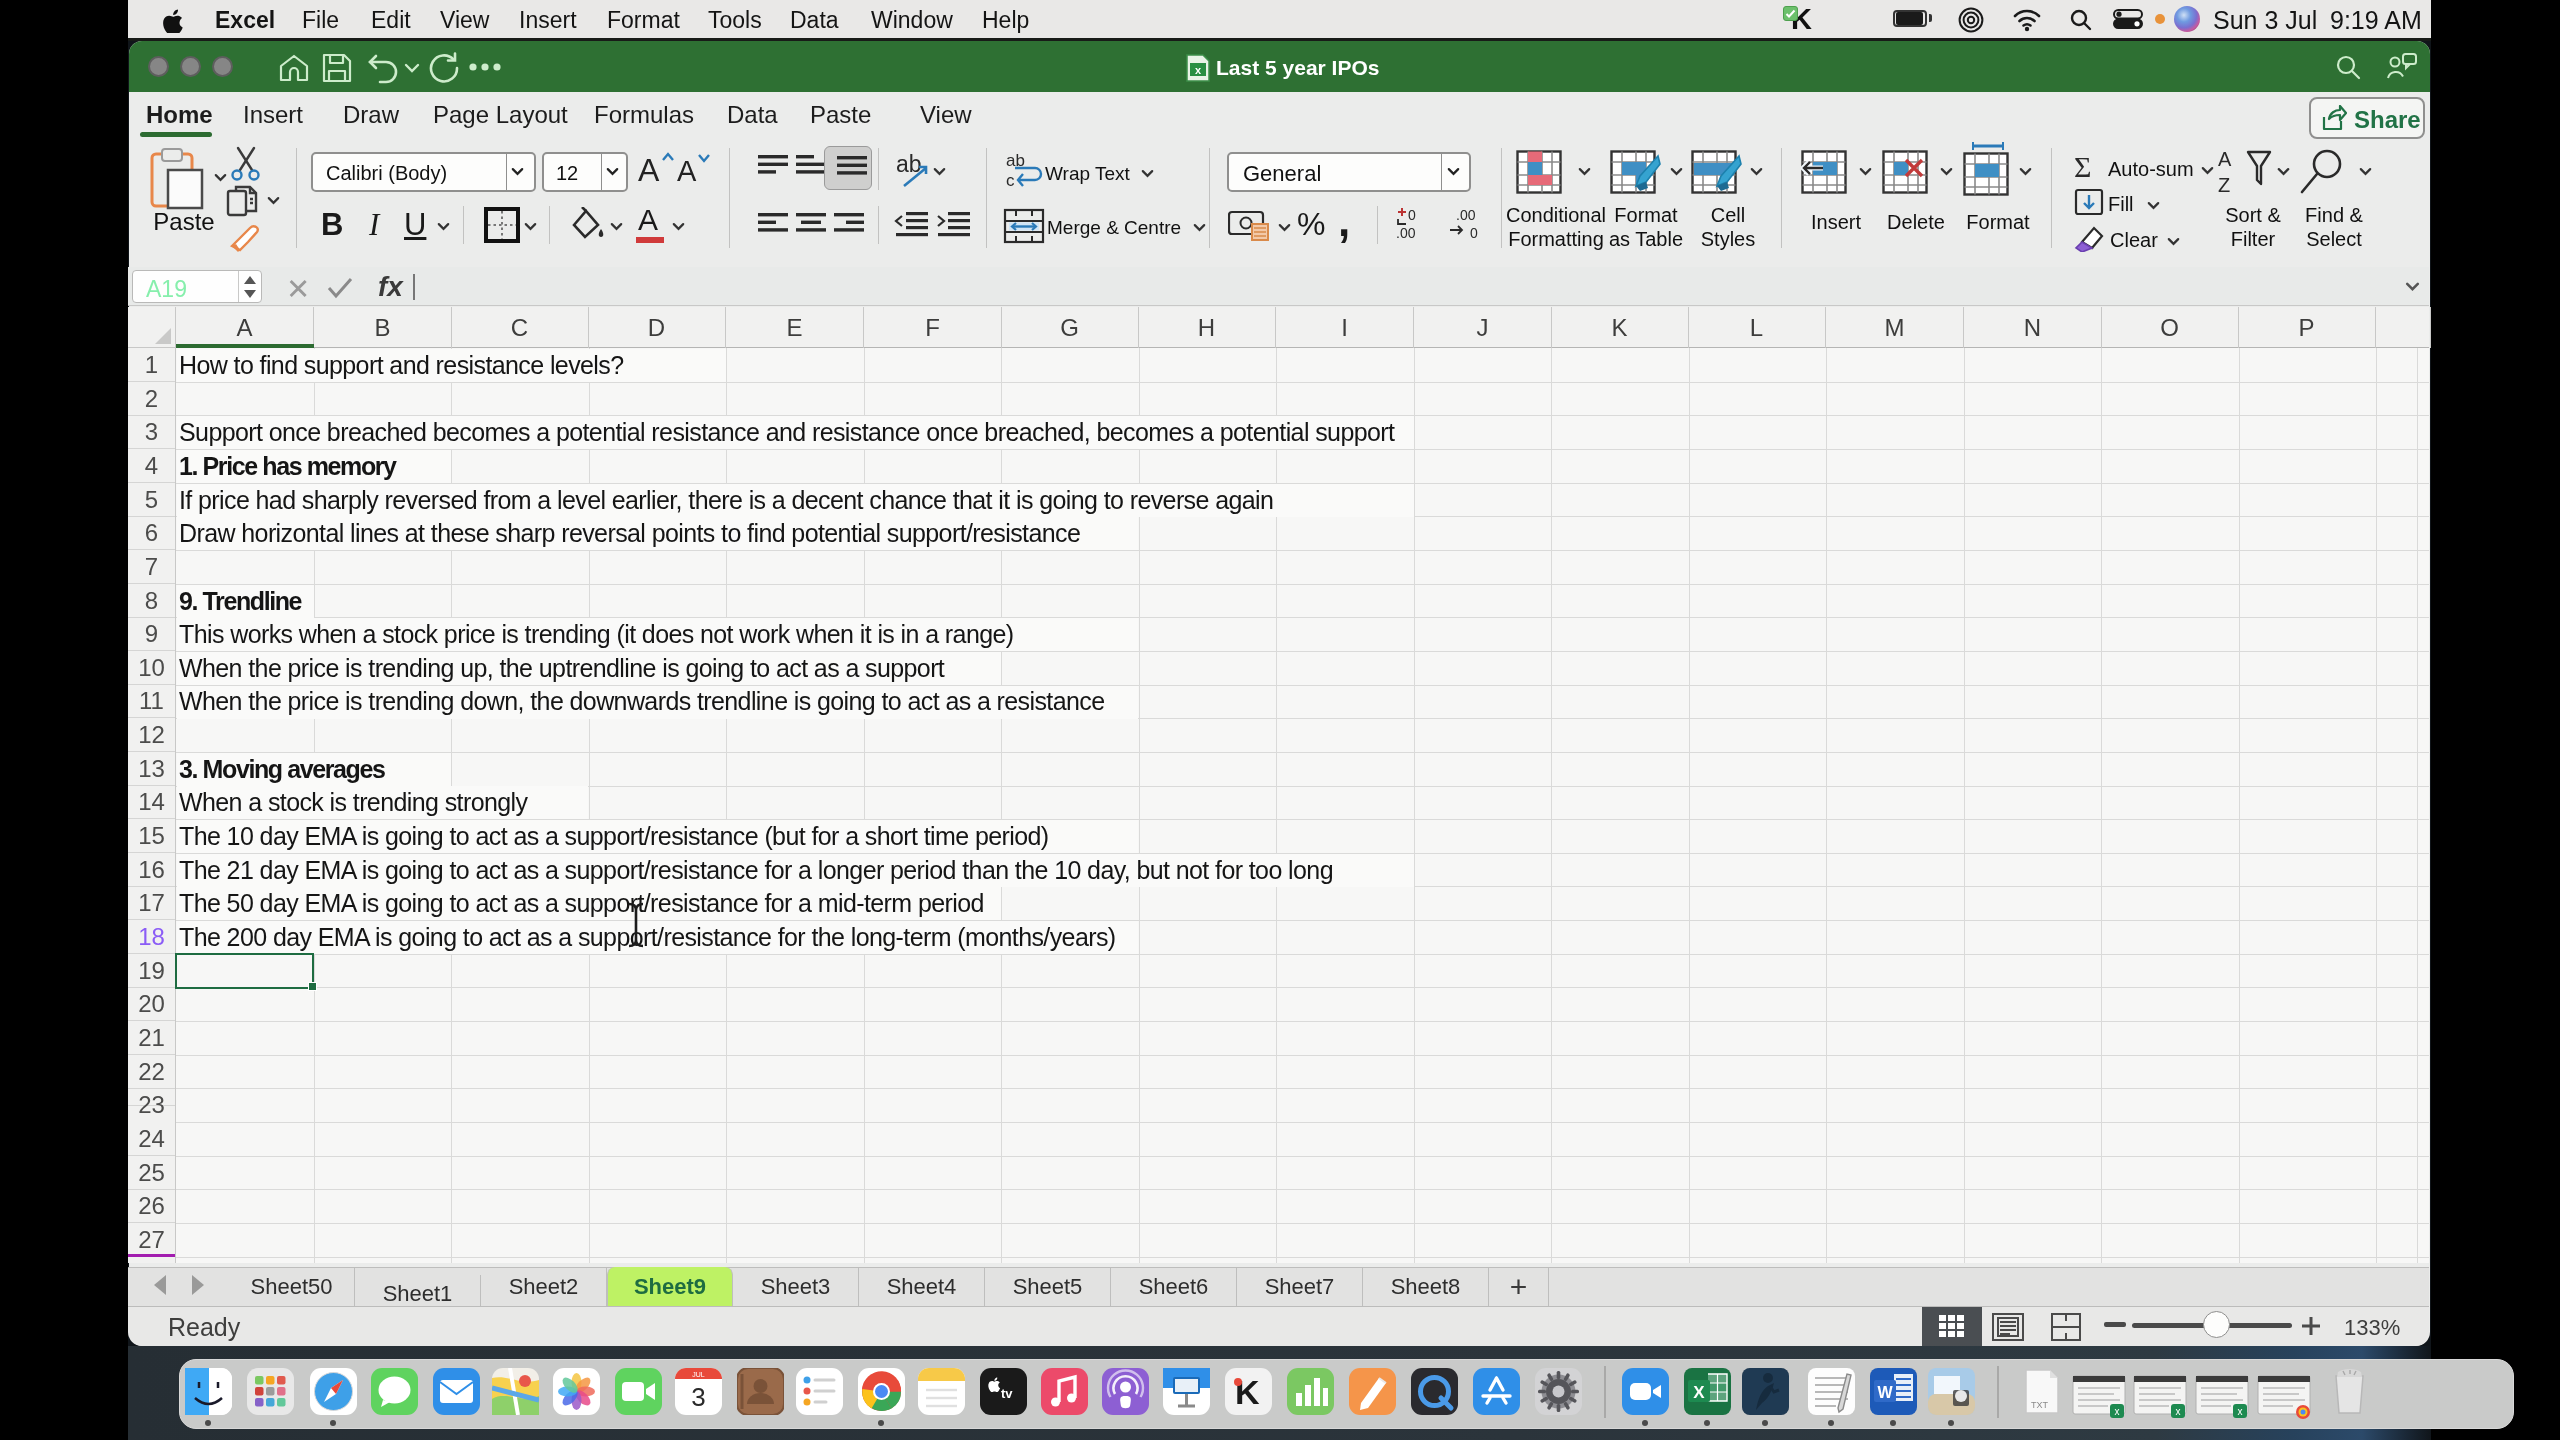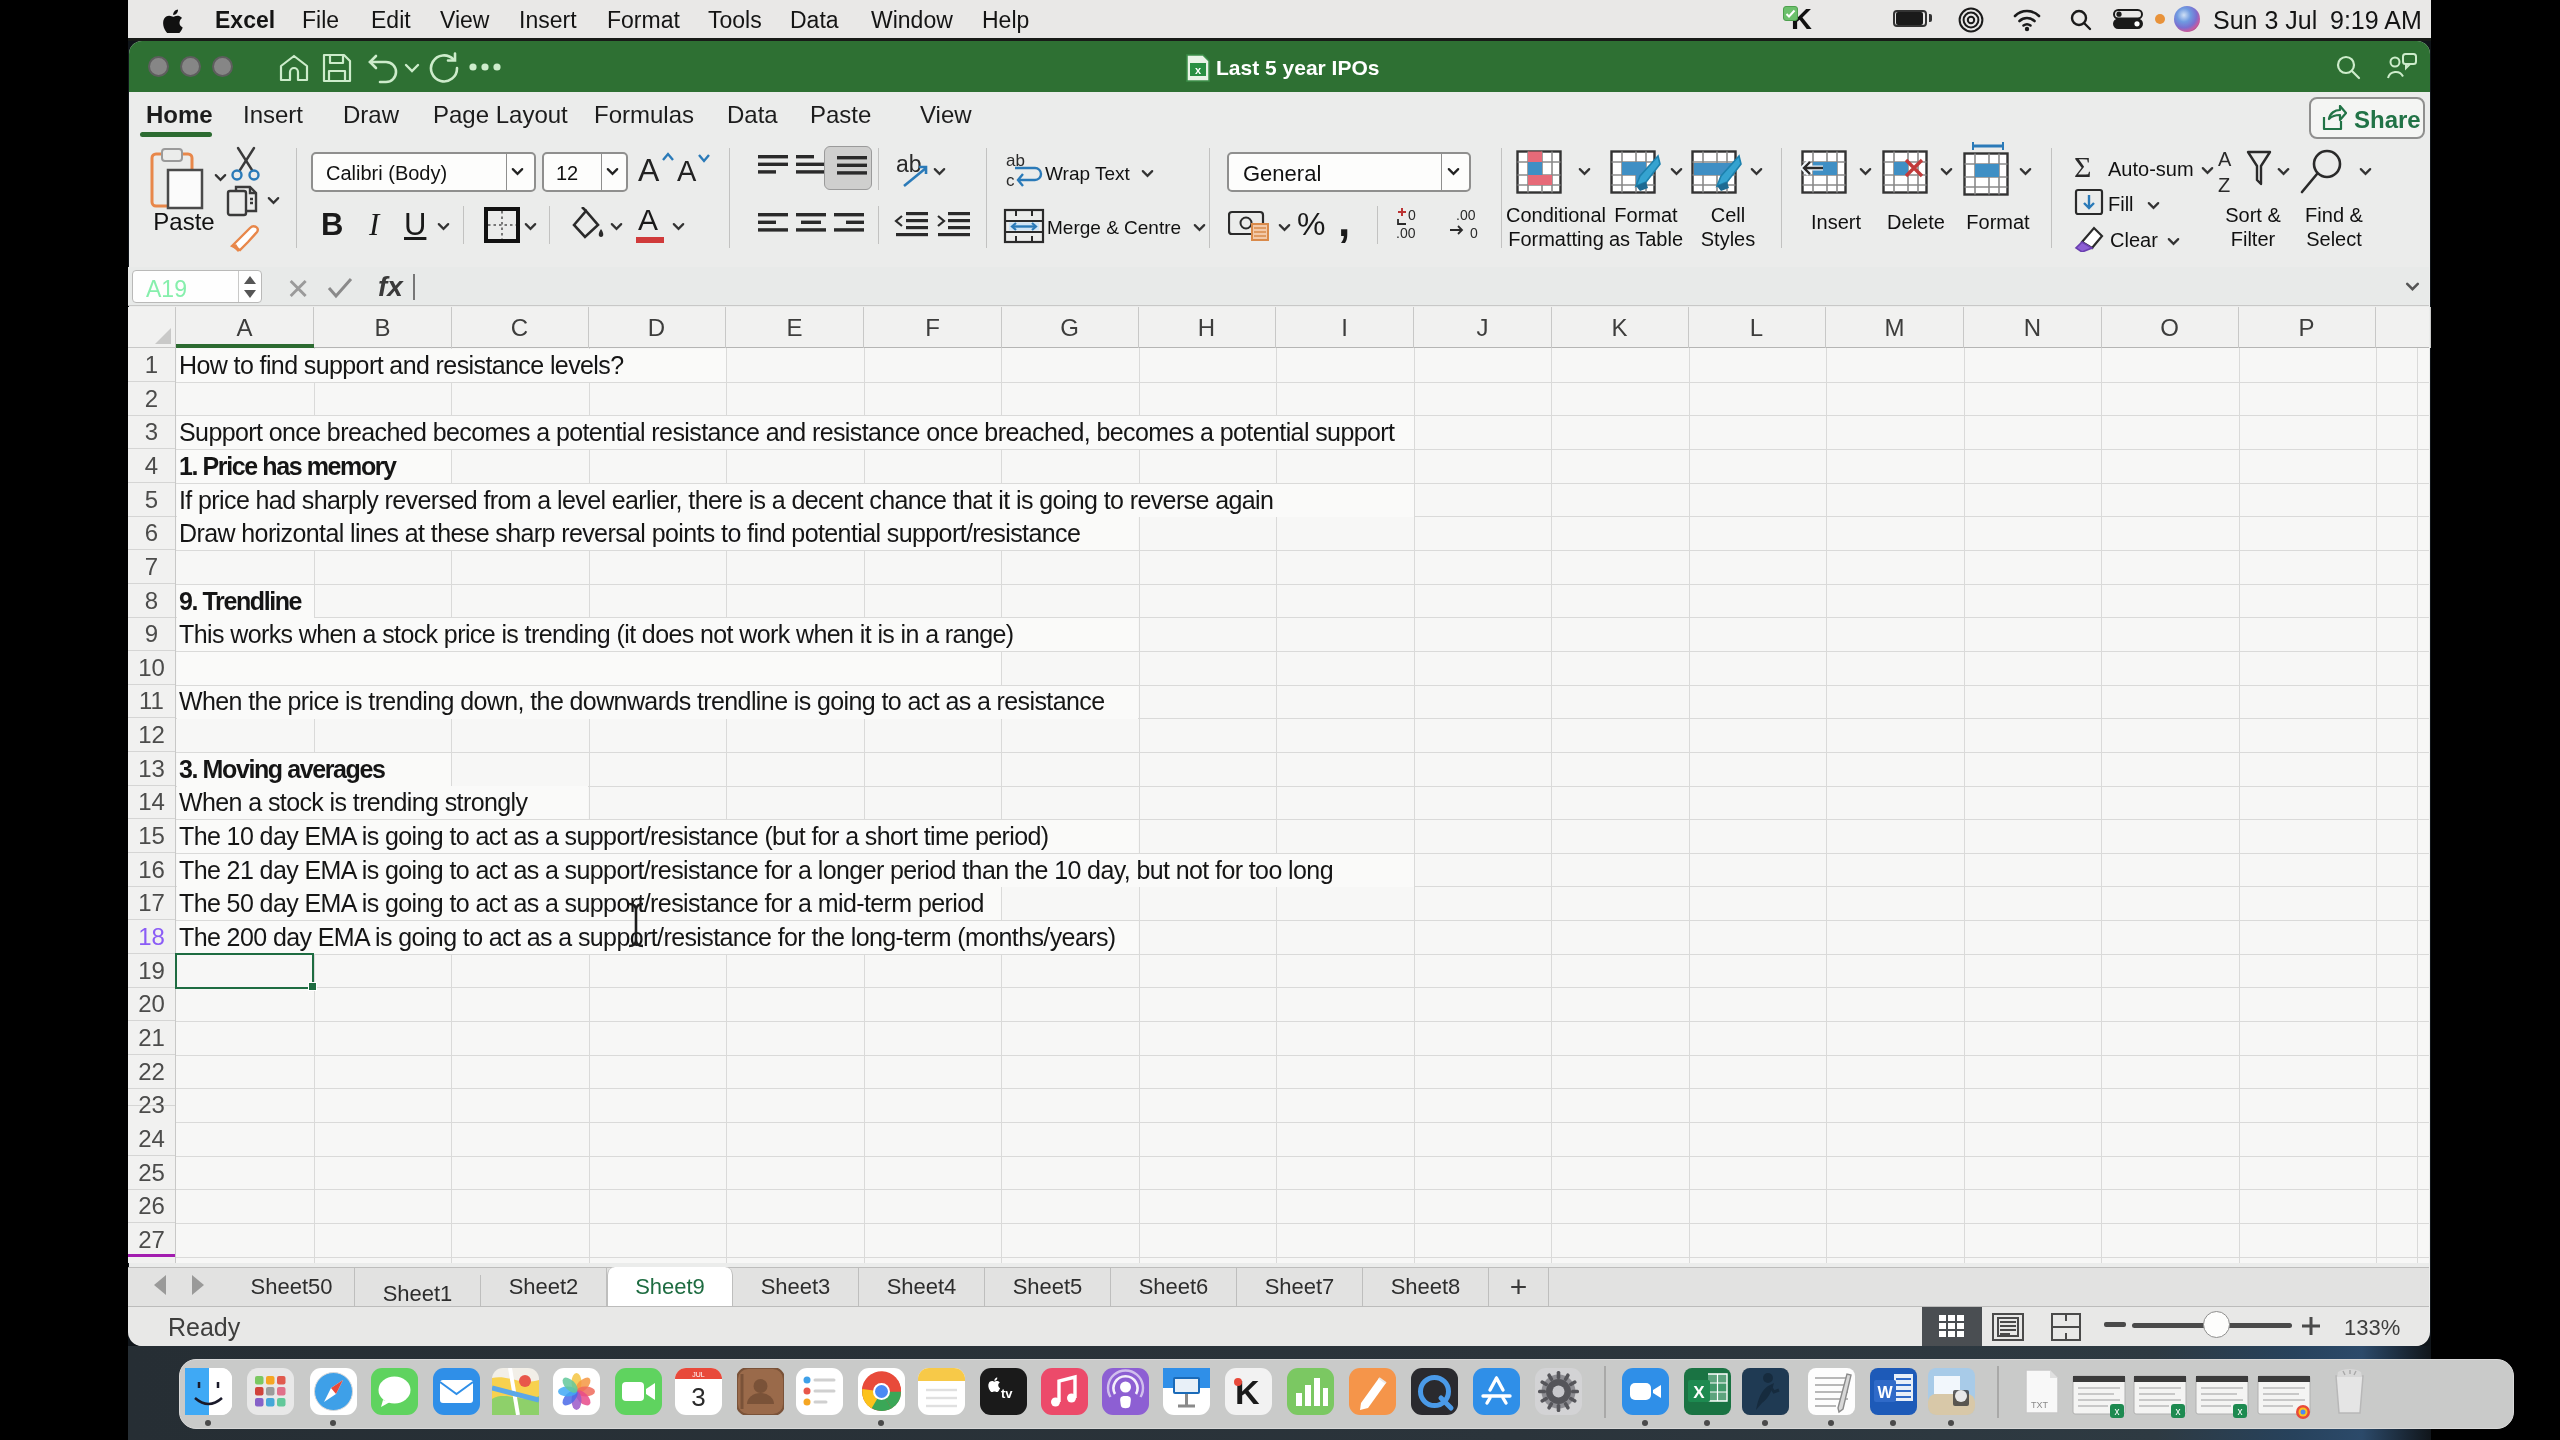--- a/index.html
+++ b/index.html
@@ -590,20 +590,21 @@
 <div class="rowfill" style="left:49px;top:854px;width:1237px;height:33px;"></div>
 <div class="rowfill" style="left:49px;top:887px;width:824px;height:33px;"></div>
 <div class="rowfill" style="left:49px;top:921px;width:961px;height:33px;"></div>
 <div class="celltext" style="left:51px;top:348px;height:34px;line-height:35px;">How to find support and resistance levels?</div>
 <div class="celltext" style="left:51px;top:415px;height:34px;line-height:35px;">Support once breached becomes a potential resistance and resistance once breached, becomes a potential support</div>
 <div class="celltext" style="left:51px;top:449px;height:34px;line-height:35px;font-weight:bold;letter-spacing:-1.4px;">1. Price has memory</div>
 <div class="celltext" style="left:51px;top:483px;height:34px;line-height:35px;">If price had sharply reversed from a level earlier, there is a decent chance that it is going to reverse again</div>
 <div class="celltext" style="left:51px;top:516px;height:34px;line-height:35px;">Draw horizontal lines at these sharp reversal points to find potential support/resistance</div>
 <div class="celltext" style="left:51px;top:584px;height:34px;line-height:35px;font-weight:bold;letter-spacing:-1.4px;">9. Trendline</div>
 <div class="celltext" style="left:51px;top:617px;height:34px;line-height:35px;">This works when a stock price is trending (it does not work when it is in a range)</div>
+<div class="celltext" style="left:51px;top:651px;height:34px;line-height:35px;">When the price is trending up, the uptrendline is going to act as a support</div>
 <div class="celltext" style="left:51px;top:684px;height:34px;line-height:35px;">When the price is trending down, the downwards trendline is going to act as a resistance</div>
 <div class="celltext" style="left:51px;top:752px;height:34px;line-height:35px;font-weight:bold;letter-spacing:-1.4px;">3. Moving averages</div>
 <div class="celltext" style="left:51px;top:785px;height:34px;line-height:35px;">When a stock is trending strongly</div>
 <div class="celltext" style="left:51px;top:819px;height:34px;line-height:35px;">The 10 day EMA is going to act as a support/resistance (but for a short time period)</div>
 <div class="celltext" style="left:51px;top:853px;height:34px;line-height:35px;">The 21 day EMA is going to act as a support/resistance for a longer period than the 10 day, but not for too long</div>
 <div class="celltext" style="left:51px;top:886px;height:34px;line-height:35px;">The 50 day EMA is going to act as a support/resistance for a mid-term period</div>
 <div class="celltext" style="left:51px;top:920px;height:34px;line-height:35px;">The 200 day EMA is going to act as a support/resistance for the long-term (months/years)</div>
 <div class="abs" style="left:47px;top:953px;width:139px;height:36px;border:2.5px solid #1e6c41;background:transparent;"></div>
 <div class="abs" style="left:180px;top:982px;width:9px;height:9px;background:#1e6c41;border:1.5px solid #fff;"></div>
 <svg class="abs" style="left:496px;top:902px;" width="24" height="46" viewBox="0 0 24 46" fill="none" stroke="#1c1c1c" stroke-width="2.6">
@@ -612,21 +613,21 @@
 <div id="stabs"></div>
 <svg class="abs" style="left:22px;top:1273px;" width="22" height="24" viewBox="0 0 22 24" fill="#9a9a99">
       <path d="M16 2 L4 12 L16 22 Z"></path>
     </svg>
 <svg class="abs" style="left:58px;top:1273px;" width="22" height="24" viewBox="0 0 22 24" fill="#9a9a99">
       <path d="M6 2 L18 12 L6 22 Z"></path>
     </svg>
 <div class="stab" style="left:101px;width:126px;">Sheet50</div>
 <div class="stab" style="left:227px;width:126px;margin-top:7px;">Sheet1</div>
 <div class="stab" style="left:353px;width:126px;">Sheet2</div>
-<div class="stab" style="left:479px;top:1267px;width:126px;height:39px;background:#ffffff;color:#1e6c41;font-weight:normal;border-left:1px solid #bebebd;border-radius:8px 8px 0 0;line-height:39px;">Sheet9</div>
+<div class="stab" style="left:479px;top:1267px;width:126px;height:39px;background:#bef264;color:#1e6c41;font-weight:bold;border-left:1px solid #bebebd;border-radius:8px 8px 0 0;line-height:39px;">Sheet9</div>
 <div class="stab" style="left:605px;width:126px;">Sheet3</div>
 <div class="stab" style="left:731px;width:126px;">Sheet4</div>
 <div class="stab" style="left:857px;width:126px;">Sheet5</div>
 <div class="stab" style="left:983px;width:126px;">Sheet6</div>
 <div class="stab" style="left:1109px;width:126px;">Sheet7</div>
 <div class="stab" style="left:1235px;width:126px;">Sheet8</div>
 <div class="stab" style="left:1361px;width:60px;font-size:30px;color:#3a3a3a;">+</div>
 <div id="sbar"></div>
 <div class="abs" style="left:40px;top:1313px;font-size:25px;color:#3e3e3d;">Ready</div>
 <div class="abs" style="left:1794px;top:1307px;width:60px;height:39px;background:#4a4e52;"></div>

